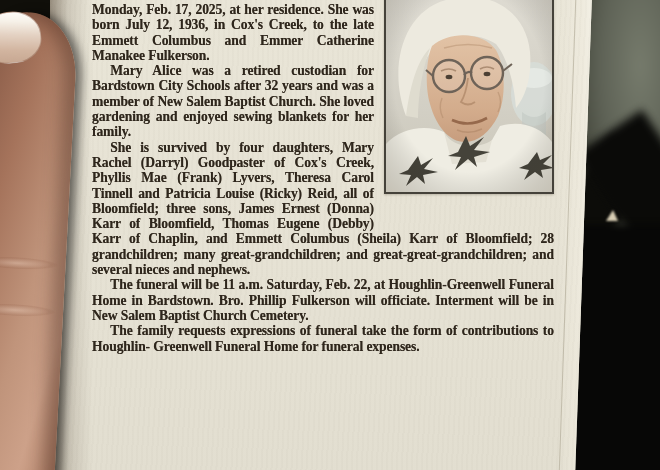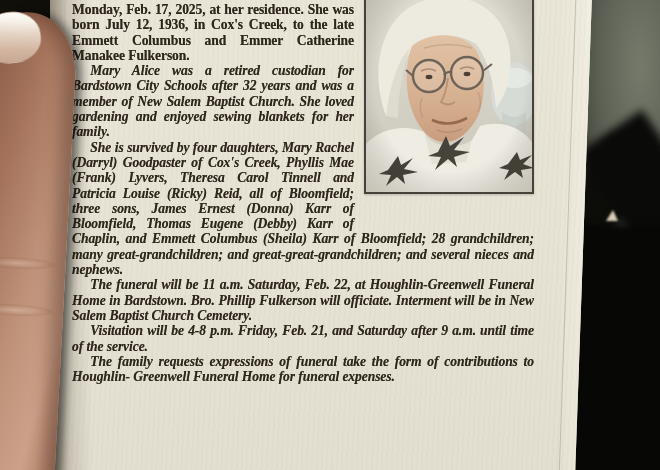--- a/index.html
+++ b/index.html
@@ -29,26 +29,26 @@
       repeating-linear-gradient(93deg, rgba(70,60,40,.02) 0 2px, rgba(255,255,255,0) 2px 5px),
       linear-gradient(90deg, rgba(84,70,54,.55) 0px, rgba(84,70,54,.18) 18px, rgba(84,70,54,0) 42px),
       linear-gradient(270deg, #f3f0e5 0px, #eeeadd 10px, rgba(238,234,221,0) 34px),
       linear-gradient(180deg, #e9e5d7 0%, #e6e2d4 55%, #e2ded0 100%);
     clip-path:polygon(0 0, 100% 0, calc(100% - 17px) 100%, 0 100%);
     box-shadow:0 0 22px rgba(0,0,0,.55);}
   .paper-crease{position:absolute;right:24px;top:0;width:1px;height:100%;
     background:rgba(130,120,98,.35);transform:skewX(-2deg);}
 
   
-  .content{position:absolute;left:22px;top:8px;width:462px;color:#2e261c;
+  .content{position:absolute;left:42px;top:8px;width:462px;color:#2e261c;
     font-size:13.6px;line-height:15.3px;font-weight:700;
     text-align:justify;letter-spacing:-0.1px;
     text-shadow:0 0 .4px rgba(46,34,22,.55);}
   .content p{margin:0;padding:0;}
-  .content p.indent{text-indent:1.35em;font-style:italic;}
+  .content p.indent{text-indent:1.35em;}
 
   
   .photo{float:right;width:166px;height:200px;margin:-10px 0 26px 10px;
     border:2px solid #45423a;border-top:none;background:#d6d3ca;
     box-shadow:0 1px 2px rgba(60,50,30,.25);overflow:hidden;}
   .photo svg{display:block;width:100%;height:100%;}
 
   
   .finger{position:absolute;left:-36px;top:12px;width:98px;height:640px;
     border-radius:48px / 64px;transform:rotate(3deg);
@@ -133,21 +133,20 @@
             <path d="M142,172 l9,-12 3,8 12,-5 -9,9 11,4 -13,2 2,8 -8,-6 -11,8 5,-10 -10,-2 Z"></path>
           </g>
           <rect x="0" y="0" width="166" height="200" fill="url(#vig)"></rect>
         </svg>
       </div>
 
       <p class="p">Monday, Feb. 17, 2025, at her residence. She was born July 12, 1936, in Cox's Creek, to the late Emmett Columbus and Emmer Catherine Manakee Fulkerson.</p>
       <p class="p indent">Mary Alice was a retired custodian for Bardstown City Schools after 32 years and was a member of New Salem Baptist Church. She loved gardening and enjoyed sewing blankets for her family.</p>
       <p class="p indent">She is survived by four daughters, Mary Rachel (Darryl) Goodpaster of Cox's Creek, Phyllis Mae (Frank) Lyvers, Theresa Carol Tinnell and Patricia Louise (Ricky) Reid, all of Bloomfield; three sons, James Ernest (Donna) Karr of Bloomfield, Thomas Eugene (Debby) Karr of Chaplin, and Emmett Columbus (Sheila) Karr of Bloomfield; 28 grandchildren; many great-grandchildren; and great-great-grandchildren; and several nieces and nephews.</p>
       <p class="p indent">The funeral will be 11 a.m. Saturday, Feb. 22, at Houghlin-Greenwell Funeral Home in Bardstown. Bro. Phillip Fulkerson will officiate. Interment will be in New Salem Baptist Church Cemetery.</p>
-      <p class="p indent">Visitation will be 4-8 p.m. Friday, Feb. 21, and Saturday after 9 a.m. until time of the service.</p>
       <p class="p indent">The family requests expressions of funeral take the form of contributions to Houghlin- Greenwell Funeral Home for funeral expenses.</p>
     </div>
   </div>
 
   <div class="finger">
     <div class="fingernail"></div>
     <div class="crease c1"></div>
     <div class="crease c2"></div>
   </div>
 

